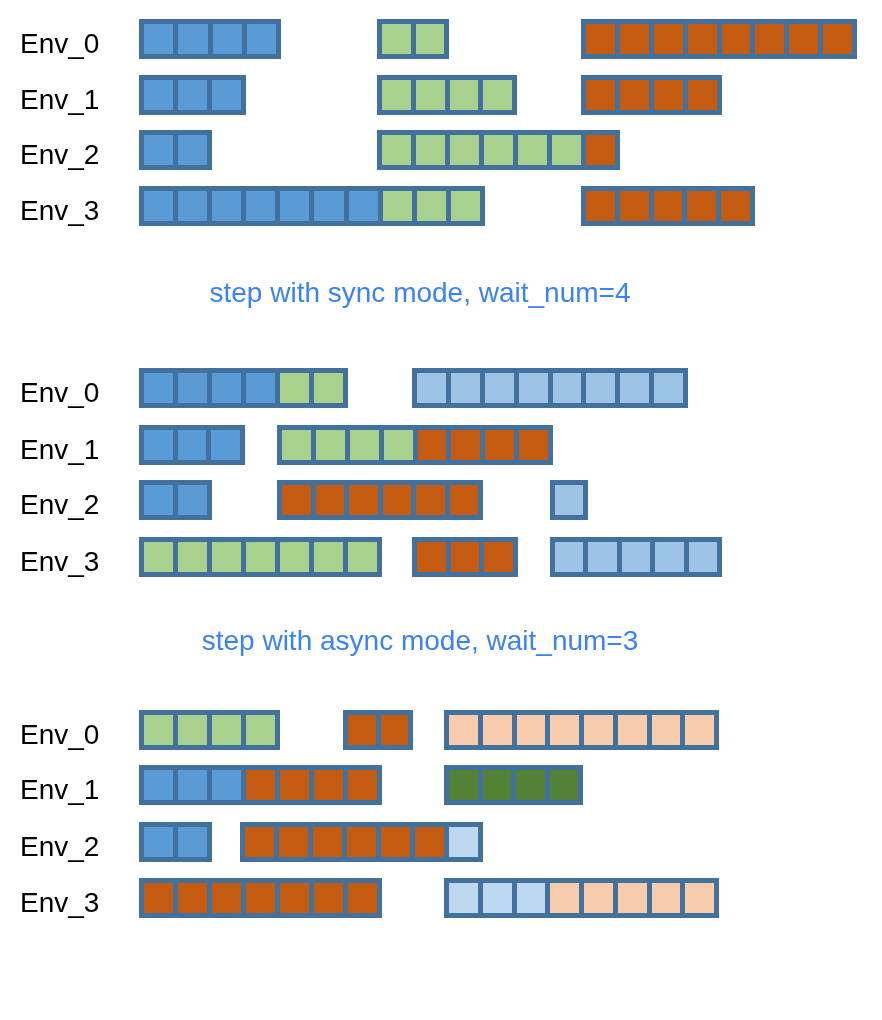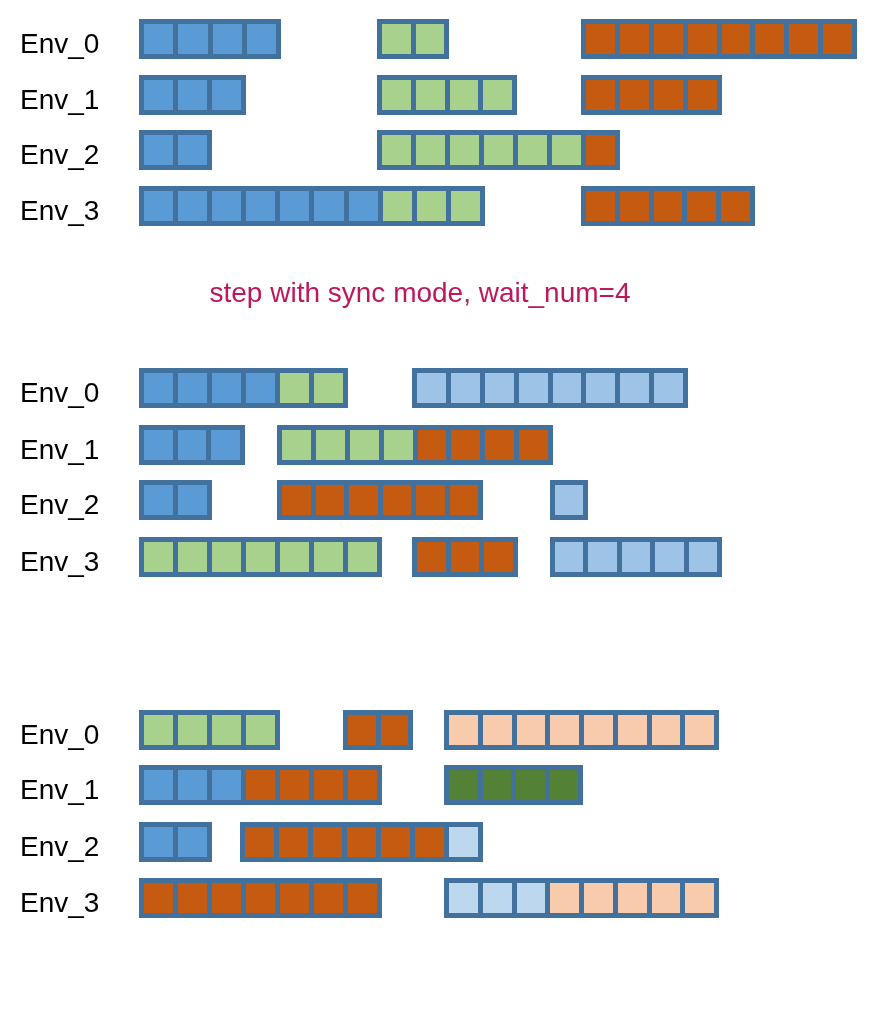--- a/index.html
+++ b/index.html
@@ -22,30 +22,31 @@
     box-sizing:border-box;
     padding:5px;
     display:flex;
     gap:5px;
   }
   .step-cell{flex:1 1 0;}
   .caption{
     position:absolute;
     font-size:28px;
     line-height:30px;
-    color:#be185d;
+    color:#3b82f6;
     text-align:center;
     white-space:nowrap;
   }
 </style>
 </head>
 <body>
 
 <div id="canvas">
   <div class="caption" style="left: 20px; width: 800px; top: 278px;">step with sync mode, wait_num=4</div>
+  <div class="caption" style="left: 20px; width: 800px; top: 626px;">step with async mode, wait_num=3</div>
 <div class="row-label" style="left: 20px; top: 30px;">Env_0</div>
     <div class="step-bar" style="left: 139px; top: 19px; width: 142px; height: 40px; background: rgb(65, 113, 156);">
       <div class="step-cell" style="background: rgb(91, 155, 213);"></div>
       <div class="step-cell" style="background: rgb(91, 155, 213);"></div>
       <div class="step-cell" style="background: rgb(91, 155, 213);"></div>
       <div class="step-cell" style="background: rgb(91, 155, 213);"></div>
     </div>
     <div class="step-bar" style="left: 377px; top: 19px; width: 72px; height: 40px; background: rgb(65, 113, 156);">
       <div class="step-cell" style="background: rgb(169, 209, 142);"></div>
       <div class="step-cell" style="background: rgb(169, 209, 142);"></div>

